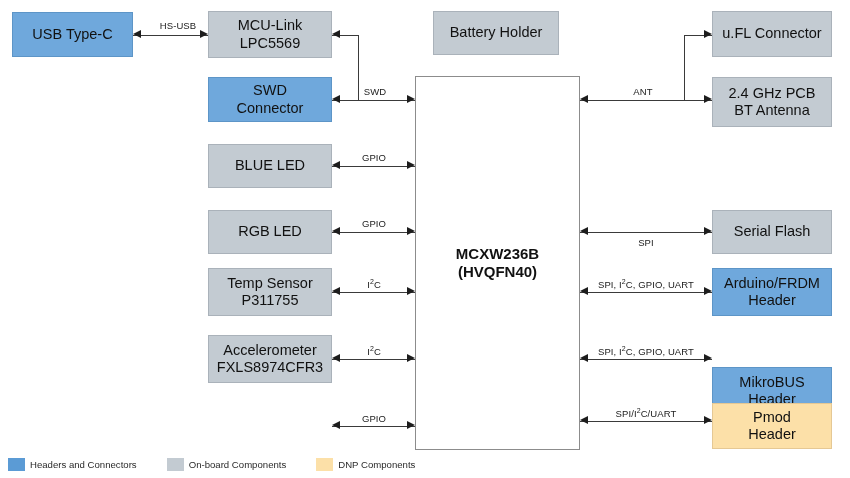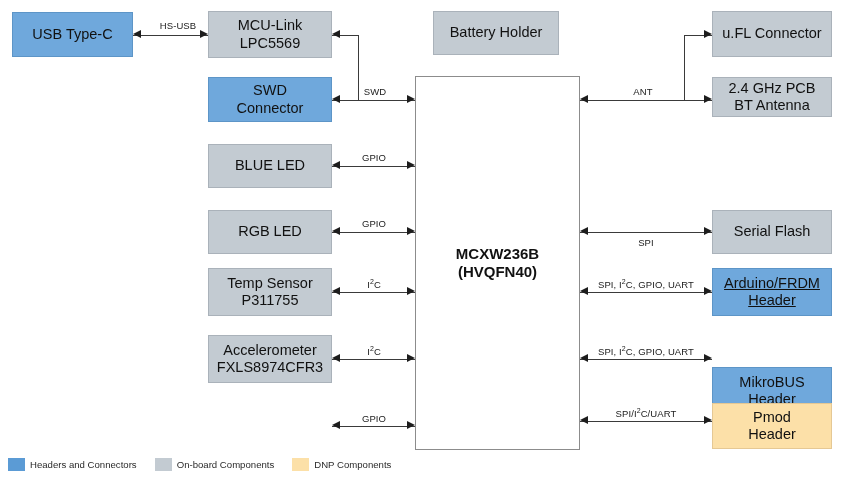--- a/index.html
+++ b/index.html
@@ -63,21 +63,21 @@
   }
   .elbl sup{font-size:7px;vertical-align:super;line-height:0;}
 
   
   #legend{
     position:absolute;
     left:8px;
     top:458px;
     display:flex;
     align-items:center;
-    gap:6px;
+    gap:18px;
     font-size:9.6px;
     color:#2b2b2b;
   }
   .lg-item{display:flex;align-items:center;gap:5px;margin-right:12px;}
   .lg-sw{width:17px;height:13px;display:block;}
   .lg-sw.blue{background:#5B9BD5;}
   .lg-sw.gray{background:#C3CBD2;}
   .lg-sw.orange{background:#FCE0A8;}
 </style>
 </head>
@@ -104,26 +104,26 @@
 FXLS8974CFR3</div>
 
 
   <div class="blk gray" style="left:433px;top:11px;width:126px;height:44px;">Battery Holder</div>
 
   <div class="blk white" style="left:415px;top:76px;width:165px;height:374px;">MCXW236B
 (HVQFN40)</div>
 
   <div class="blk gray" style="left:712px;top:11px;width:120px;height:46px;">u.FL Connector</div>
 
-  <div class="blk gray" style="left:712px;top:77px;width:120px;height:40px;">2.4 GHz PCB
+  <div class="blk gray" style="left:712px;top:77px;width:120px;height:50px;">2.4 GHz PCB
 BT Antenna</div>
 
   <div class="blk gray" style="left:712px;top:210px;width:120px;height:44px;">Serial Flash</div>
 
-  <div class="blk blue" style="left:712px;top:268px;width:120px;height:48px;text-decoration:underline;">Arduino/FRDM
+  <div class="blk blue" style="left:712px;top:268px;width:120px;height:48px;">Arduino/FRDM
 Header</div>
 
   <div class="blk blue" style="left:712px;top:335px;width:120px;height:48px;margin-top:32px;">MikroBUS
 Header</div>
 
   <div class="blk orange" style="left:712px;top:403px;width:120px;height:46px;">Pmod
 Header</div>
 
   <div class="hline" style="left:133px;top:35px;width:75px;"></div>
   <div class="arw l" style="left:133px;top:30.4px;"></div>

